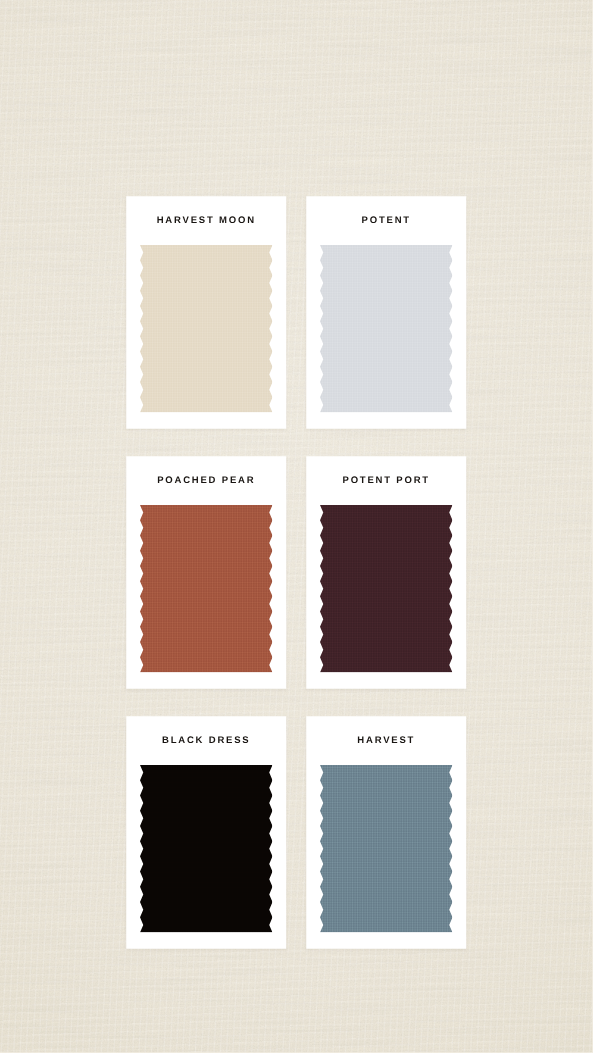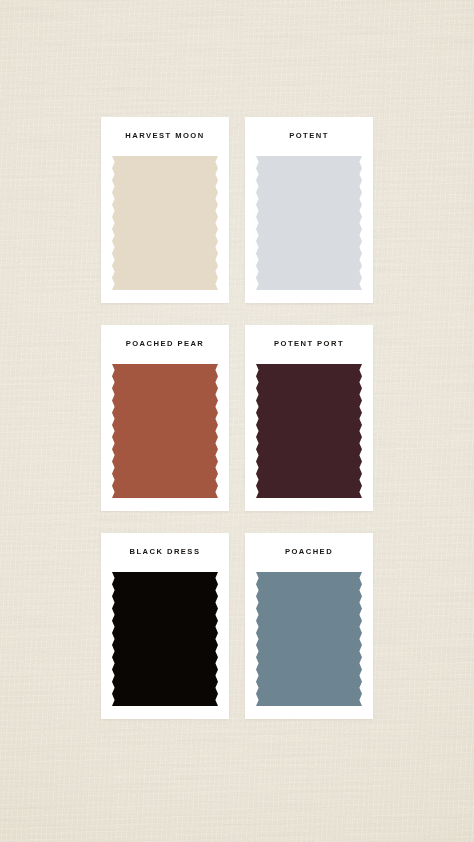--- a/index.html
+++ b/index.html
@@ -56,20 +56,21 @@
     column-gap: 16px;
     row-gap: 22px;
   }
 
   .swatch-card {
     position: relative;
     background: #ffffff;
     width: 128px;
     height: 186px;
     box-shadow: 0 1px 2px rgba(120,110,88,0.10);
+    margin-top: 40px;
   }
 
   .swatch-label {
     position: absolute;
     left: 0;
     right: 0;
     top: 14px;
     text-align: center;
     font-size: 7.6px;
     letter-spacing: 1.45px;
@@ -160,19 +161,19 @@
   </div>
 
   <div class="swatch-card">
     <div class="swatch-label">BLACK DRESS</div>
     <div class="swatch-chip-wrap">
       <div class="swatch-chip" style="background-color: rgb(10, 6, 4); clip-path: polygon(0% 0%, 2.453% 4.545%, 0% 9.091%, 2.453% 13.636%, 0% 18.182%, 2.453% 22.727%, 0% 27.273%, 2.453% 31.818%, 0% 36.364%, 2.453% 40.909%, 0% 45.455%, 2.453% 50%, 0% 54.545%, 2.453% 59.091%, 0% 63.636%, 2.453% 68.182%, 0% 72.727%, 2.453% 77.273%, 0% 81.818%, 2.453% 86.364%, 0% 90.909%, 2.453% 95.455%, 0% 100%, 100% 100%, 97.547% 95.455%, 100% 90.909%, 97.547% 86.364%, 100% 81.818%, 97.547% 77.273%, 100% 72.727%, 97.547% 68.182%, 100% 63.636%, 97.547% 59.091%, 100% 54.545%, 97.547% 50%, 100% 45.455%, 97.547% 40.909%, 100% 36.364%, 97.547% 31.818%, 100% 27.273%, 97.547% 22.727%, 100% 18.182%, 97.547% 13.636%, 100% 9.091%, 97.547% 4.545%, 100% 0%);"></div>
     </div>
   </div>
 
   <div class="swatch-card">
-    <div class="swatch-label">POACHED</div>
+    <div class="swatch-label">HARVEST</div>
     <div class="swatch-chip-wrap">
       <div class="swatch-chip" style="background-color: rgb(108, 131, 144); clip-path: polygon(0% 0%, 2.453% 4.545%, 0% 9.091%, 2.453% 13.636%, 0% 18.182%, 2.453% 22.727%, 0% 27.273%, 2.453% 31.818%, 0% 36.364%, 2.453% 40.909%, 0% 45.455%, 2.453% 50%, 0% 54.545%, 2.453% 59.091%, 0% 63.636%, 2.453% 68.182%, 0% 72.727%, 2.453% 77.273%, 0% 81.818%, 2.453% 86.364%, 0% 90.909%, 2.453% 95.455%, 0% 100%, 100% 100%, 97.547% 95.455%, 100% 90.909%, 97.547% 86.364%, 100% 81.818%, 97.547% 77.273%, 100% 72.727%, 97.547% 68.182%, 100% 63.636%, 97.547% 59.091%, 100% 54.545%, 97.547% 50%, 100% 45.455%, 97.547% 40.909%, 100% 36.364%, 97.547% 31.818%, 100% 27.273%, 97.547% 22.727%, 100% 18.182%, 97.547% 13.636%, 100% 9.091%, 97.547% 4.545%, 100% 0%);"></div>
     </div>
   </div>
 
 </div>
 
 </body></html>

